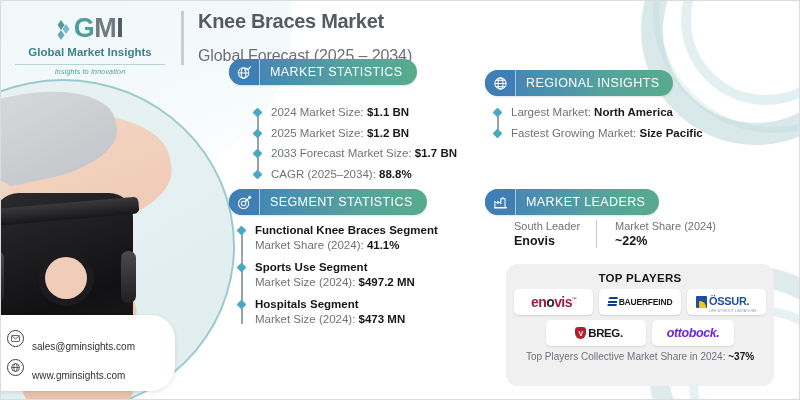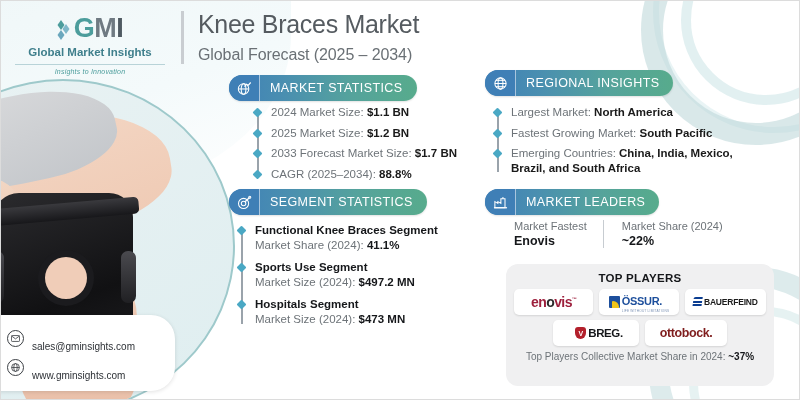--- a/index.html
+++ b/index.html
@@ -126,25 +126,25 @@
   .logo-tag{
     margin-top:3px;font-size:7px;font-style:italic;color:#4c9d9c;
     letter-spacing:.2px;
   }
 
   .title-block{
     position:absolute;left:180px;top:10px;padding-left:14px;
     border-left:3px solid #c9cdd1;
   }
   .title-main{
-    font-size:25px;font-weight:normal;color:#555b60;letter-spacing:-.3px;
+    font-size:20px;font-weight:bold;color:#555b60;letter-spacing:-.3px;
     line-height:1.08;
   }
   .title-sub{
-    font-size:16px;color:#6a7075;margin-top:8px;letter-spacing:-.1px;
+    font-size:16px;color:#6a7075;margin-top:14px;letter-spacing:-.1px;
   }
 
   
   .badge{
     position:absolute;height:26px;border-radius:13px;
     background:linear-gradient(90deg,#3f80b8 0%,#4a8fb0 30%,#55a39c 65%,#57ab8c 100%);
     display:flex;align-items:center;
     box-shadow:0 1px 2px rgba(0,0,0,.12);
   }
   .badge-ico{
@@ -209,21 +209,21 @@
   .logo-row{display:flex;justify-content:center;gap:6px;margin-bottom:5px;}
   .logo-tile{
     background:#ffffff;border-radius:5px;height:26px;
     display:flex;align-items:center;justify-content:center;
     box-shadow:0 1px 2px rgba(0,0,0,.12);
     padding:0 6px;box-sizing:border-box;
   }
   .tile-enovis{width:82px;}
   .tile-bauerfeind{width:84px;}
   .tile-ossur{width:82px;}
-  .tile-breg{width:86px;padding-left:12px;}
+  .tile-breg{width:100px;padding-left:12px;}
   .tile-ottobock{width:82px;}
 
   .lg-enovis{font-size:14px;font-weight:bold;color:#9d1f3c;letter-spacing:-.6px;}
   .lg-enovis .o{color:#2b2b2b;}
   .lg-enovis sup{font-size:5px;vertical-align:super;}
   .lg-bauer{display:flex;align-items:center;gap:2px;}
   .lg-bauer .bars{
     width:9px;height:11px;
     background:repeating-linear-gradient(180deg,#0b3d91 0 2px,#ffffff 2px 3.5px);
     border-radius:2px 0 0 2px;transform:skewX(-8deg);
@@ -240,21 +240,21 @@
   .lg-ossur .txt{font-size:11px;font-weight:bold;color:#1d4f9c;letter-spacing:-.3px;}
   .lg-ossur .sub{font-size:3.2px;color:#7d93b5;letter-spacing:.2px;display:block;}
   .lg-breg{display:flex;align-items:center;gap:2px;}
   .lg-breg .shield{
     width:11px;height:12px;background:#b3202c;
     border-radius:3px 3px 50% 50%;
     display:flex;align-items:center;justify-content:center;
     color:#fff;font-size:7px;font-weight:bold;
   }
   .lg-breg .txt{font-size:11.5px;font-weight:bold;color:#15171a;letter-spacing:-.4px;}
-  .lg-ottobock{font-size:12.5px;font-weight:bold;color:#7f1d1d;letter-spacing:-.4px;}
+  .lg-ottobock{font-size:12.5px;font-weight:bold;color:#6d28d9;letter-spacing:-.4px;font-style:italic;}
 
   .players-foot{
     text-align:center;font-size:10px;color:#6d7378;margin-top:3px;white-space:nowrap;
   }
   .players-foot b{color:#15171a;font-weight:bold;}
 
   
   .contact{
     position:absolute;left:-16px;bottom:8px;width:190px;
     background:#ffffff;border-radius:0 24px 24px 0;
@@ -309,21 +309,21 @@
     </div>
     <div class="logo-name">Global Market Insights</div>
     <div class="logo-tag">Insights to Innovation</div>
   </div>
 
   <div class="title-block">
     <div class="title-main">Knee Braces Market</div>
     <div class="title-sub">Global Forecast (2025 – 2034)</div>
   </div>
 
-  <div class="badge" style="left:228px;top:74px;">
+  <div class="badge" style="left:228px;top:58px;">
     <div class="badge-ico">
       <svg width="15" height="15" viewBox="0 0 16 16" fill="none" stroke="#ffffff" stroke-width="1.1">
         <circle cx="7" cy="8.5" r="5.6"></circle>
         <ellipse cx="7" cy="8.5" rx="2.5" ry="5.6"></ellipse>
         <line x1="1.4" y1="8.5" x2="12.6" y2="8.5"></line>
         <polyline points="8,6 10,3.4 12,4.6 14.6,1.6" stroke-width="1.3"></polyline>
       </svg>
     </div>
     <div class="badge-label">MARKET STATISTICS</div>
   </div>
@@ -343,22 +343,21 @@
         <line x1="2" y1="8" x2="14" y2="8"></line>
         <line x1="3.2" y1="4.6" x2="12.8" y2="4.6"></line>
         <line x1="3.2" y1="11.4" x2="12.8" y2="11.4"></line>
       </svg>
     </div>
     <div class="badge-label">REGIONAL INSIGHTS</div>
   </div>
   <div class="bullets" style="left:492px;top:104px;">
     <div class="rail"></div>
     <div class="brow"><span>Largest Market:</span> <b>North America</b></div>
-    <div class="brow"><span>Fastest Growing Market:</span> <b>South Pacific</b></div>
-    <div class="brow"><span>Emerging Countries:</span> <b>China, India, Mexico,</b><span class="wrap2">Brazil, and South Africa</span></div>
+    <div class="brow"><span>Fastest Growing Market:</span> <b>Size Pacific</b></div>
   </div>
 
   <div class="badge" style="left:228px;top:188px;">
     <div class="badge-ico">
       <svg width="15" height="15" viewBox="0 0 16 16" fill="none" stroke="#ffffff" stroke-width="1.1">
         <circle cx="7" cy="9" r="5.4"></circle>
         <circle cx="7" cy="9" r="2.4"></circle>
         <line x1="8.6" y1="7.2" x2="13.4" y2="2.6" stroke-width="1.3"></line>
         <circle cx="13.6" cy="2.4" r="1.1"></circle>
       </svg>
@@ -387,45 +386,45 @@
         <path d="M2 13.5 V7 l3.2 2 V7 l3.2 2 V4 h4.4 v9.5 Z"></path>
         <line x1="1" y1="13.6" x2="15" y2="13.6" stroke-width="1.3"></line>
         <line x1="10.6" y1="2" x2="10.6" y2="4"></line>
       </svg>
     </div>
     <div class="badge-label">MARKET LEADERS</div>
   </div>
 
   <div class="leader-grid">
     <div class="leader-cell">
-      <div class="leader-k">Market Fastest</div>
+      <div class="leader-k">South Leader</div>
       <div class="leader-v">Enovis</div>
     </div>
     <div class="leader-cell second">
       <div class="leader-k">Market Share (2024)</div>
       <div class="leader-v">~22%</div>
     </div>
   </div>
 
   <div class="players-card">
     <div class="players-title">TOP PLAYERS</div>
     <div class="logo-row">
       <div class="logo-tile tile-enovis">
         <span class="lg-enovis">en<span class="o">o</span>vis<sup>™</sup></span>
       </div>
+      <div class="logo-tile tile-bauerfeind">
+        <span class="lg-bauer">
+            <span class="bars"></span>
+            <span class="txt">BAUERFEIND</span>
+          </span>
+      </div>
       <div class="logo-tile tile-ossur">
         <span class="lg-ossur">
             <span class="sq"></span>
             <span><span class="txt">ÖSSUR.</span><span class="sub">LIFE WITHOUT LIMITATIONS</span></span>
-          </span>
-      </div>
-      <div class="logo-tile tile-bauerfeind">
-        <span class="lg-bauer">
-            <span class="bars"></span>
-            <span class="txt">BAUERFEIND</span>
           </span>
       </div>
     </div>
     <div class="logo-row">
       <div class="logo-tile tile-breg">
         <span class="lg-breg">
             <span class="shield">V</span>
             <span class="txt">BREG.</span>
           </span>
       </div>

